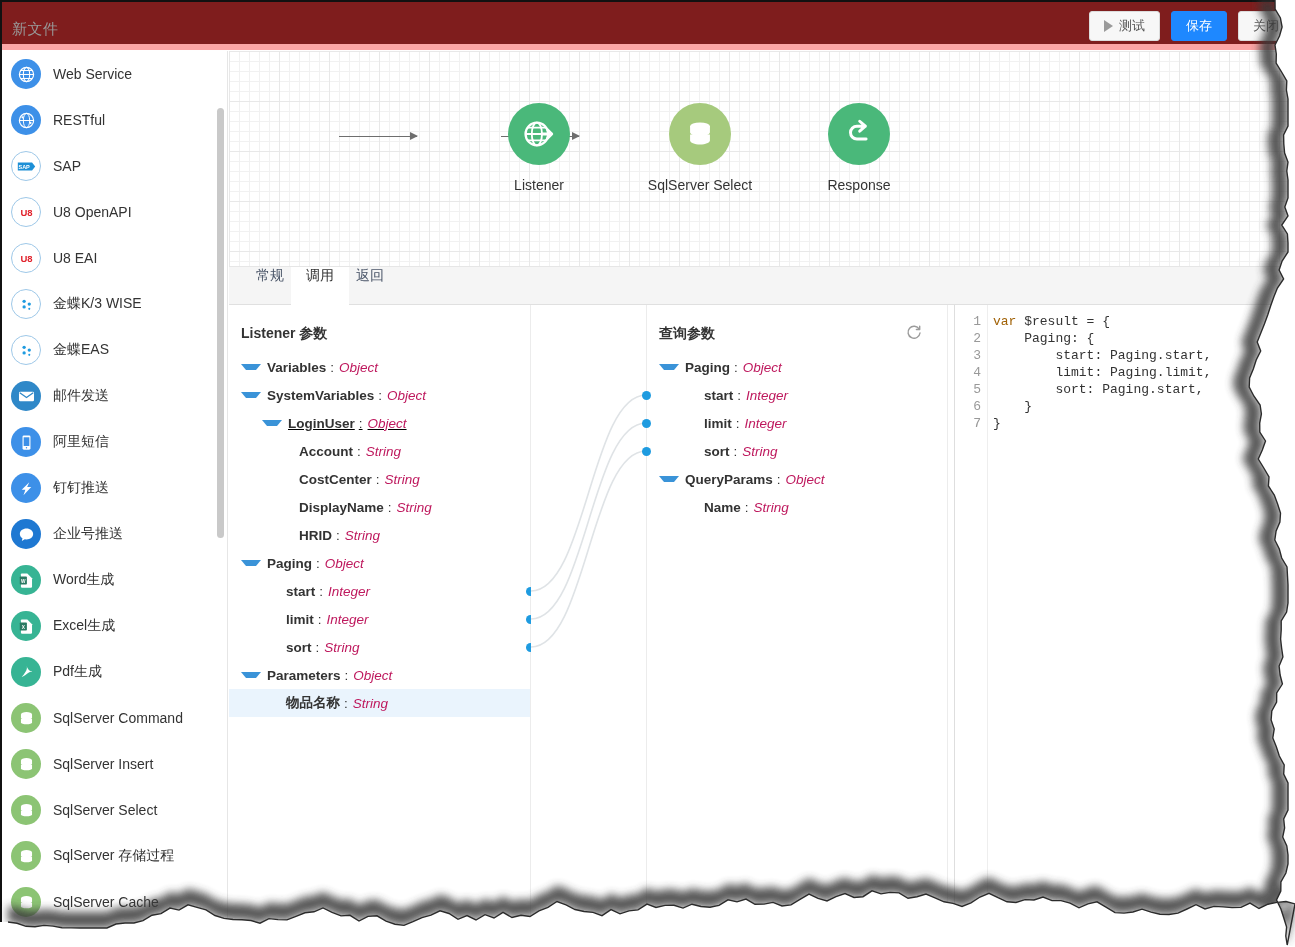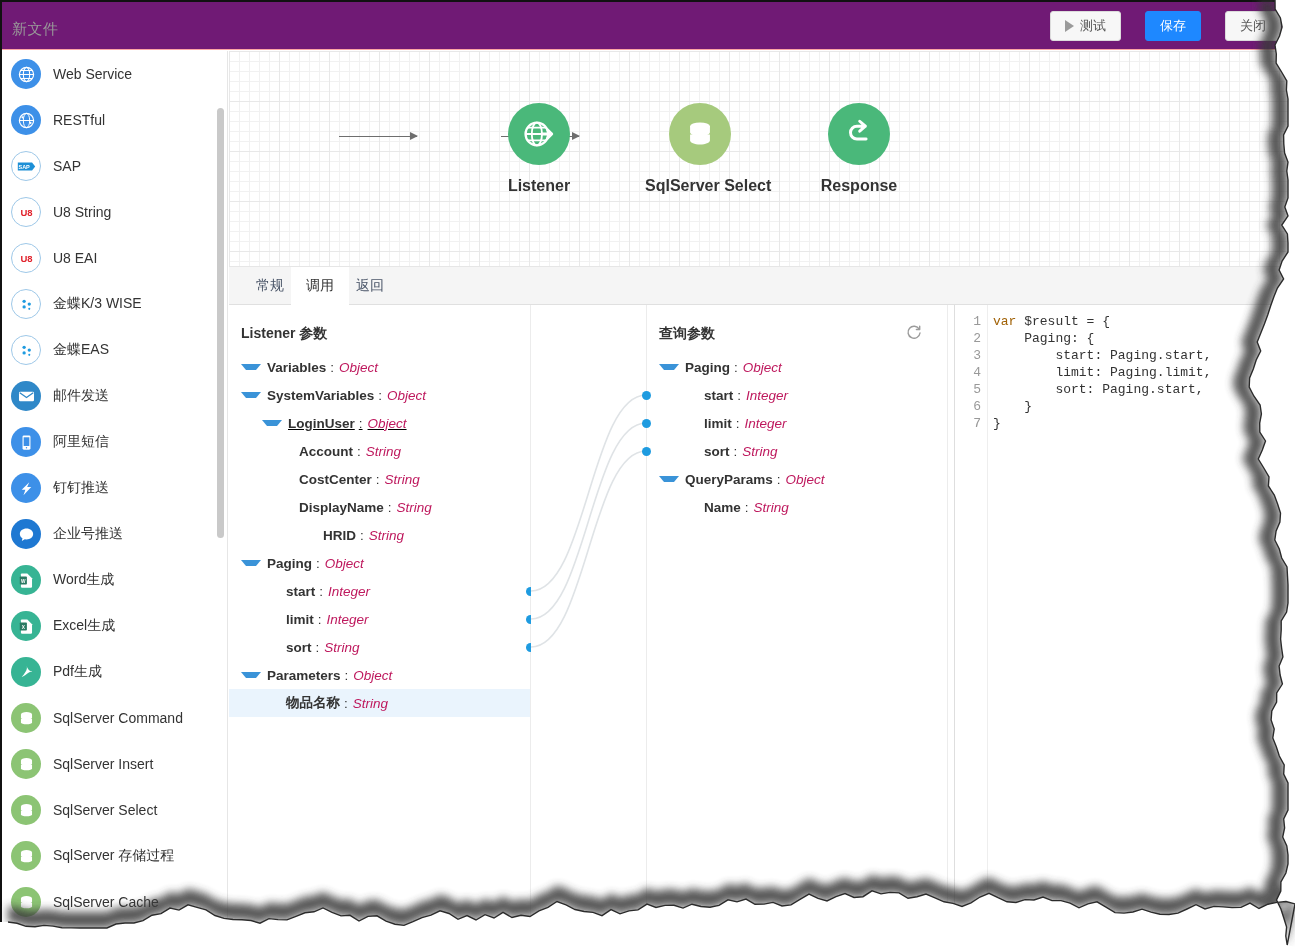--- a/index.html
+++ b/index.html
@@ -5,24 +5,24 @@
   html,body{margin:0;padding:0;background:#fff;}
   body{width:1295px;height:947px;font-family:"Liberation Sans","DejaVu Sans",sans-serif;overflow:hidden;}
 
   #app{position:relative;width:1295px;height:947px;background:#fff;}
 
   
   .frame-left{position:absolute;left:0;top:0;width:2px;height:947px;background:#111;z-index:60;}
   .frame-top{position:absolute;left:0;top:0;width:1295px;height:2px;background:#111;z-index:60;}
 
   
-  .header{position:absolute;left:2px;top:2px;width:1293px;height:48px;background:#701a75;
-          border-bottom:1px solid #fca5a5;box-sizing:border-box;}
+  .header{position:absolute;left:2px;top:2px;width:1293px;height:48px;background:#7f1d1d;
+          border-bottom:6px solid #fca5a5;box-sizing:border-box;}
   .doc-title{position:absolute;left:10px;top:18px;font-size:15px;color:#999;letter-spacing:.5px;}
-  .hdr-btns{position:absolute;right:14px;top:9px;display:flex;gap:24px;align-items:center;}
+  .hdr-btns{position:absolute;right:1px;top:9px;display:flex;gap:11px;align-items:center;}
   .btn{height:30px;padding:0 14px;border:1px solid #dcdcdc;background:#f7f7f7;border-radius:3px;
        font-size:13px;color:#555;display:flex;align-items:center;gap:6px;cursor:pointer;
        font-family:"Liberation Sans",sans-serif;box-sizing:border-box;}
   .btn.primary{background:#1e88ff;border-color:#1e88ff;color:#fff;}
   .play-tri{width:0;height:0;border-left:9px solid #9a9a9a;border-top:6px solid transparent;border-bottom:6px solid transparent;}
 
   
   .sidebar{position:absolute;left:2px;top:51px;width:226px;height:896px;background:#fff;
            border-right:1px solid #e6e6e6;box-sizing:border-box;overflow:hidden;}
   .side-item{height:46px;display:flex;align-items:center;padding-left:9px;gap:12px;cursor:pointer;}
@@ -38,29 +38,29 @@
     background-image:
       linear-gradient(to right,#e8e8e8 1px,transparent 1px),
       linear-gradient(to bottom,#e8e8e8 1px,transparent 1px),
       linear-gradient(to right,#f1f1f1 1px,transparent 1px),
       linear-gradient(to bottom,#f1f1f1 1px,transparent 1px);
     background-size:50px 50px,50px 50px,10px 10px,10px 10px;
     border-bottom:1px solid #e6e6e6;box-sizing:border-box;}
   .node{position:absolute;width:110px;text-align:center;cursor:pointer;}
   .node .circ{width:62px;height:62px;border-radius:50%;margin:0 auto;display:flex;
               align-items:center;justify-content:center;}
-  .node .nlabel{margin-top:12px;font-size:16px;color:#333;white-space:nowrap;font-weight:bold;}
+  .node .nlabel{margin-top:12px;font-size:14px;color:#333;white-space:nowrap;}
   .arrow{position:absolute;height:1px;background:#6e6e6e;}
   .arrow:after{content:"";position:absolute;right:-1px;top:-4px;width:0;height:0;
     border-left:8px solid #6e6e6e;border-top:4px solid transparent;border-bottom:4px solid transparent;}
 
   
   .tabbar{position:absolute;left:229px;top:267px;width:1066px;height:38px;background:#f5f5f5;
           border-bottom:1px solid #e0e0e0;box-sizing:border-box;}
-  .tab{position:absolute;top:0;height:38px;padding:0 15px;display:flex;align-items:center;
+  .tab{position:absolute;top:0;height:38px;padding:0 15px;display:flex;align-items:flex-start;
        font-size:14px;color:#4a5568;cursor:pointer;box-sizing:border-box;}
   .tab.active{background:#fff;color:#333;}
 
   
   .panelwrap{position:absolute;left:229px;top:305px;width:1066px;height:642px;background:#fff;}
   .panel{position:absolute;top:0;height:642px;background:#fff;box-sizing:border-box;}
   .p-left{left:0;width:302px;border-right:1px solid #ececec;}
   .p-mid{left:302px;width:115px;}
   .p-right{left:417px;width:302px;border-left:1px solid #ececec;border-right:1px solid #ececec;}
   .p-code{left:725px;width:341px;border-left:1px solid #dedede;}
@@ -148,21 +148,21 @@
             </svg>
           </span>
           <span class="side-label">SAP</span>
         </div>
         <div class="side-item">
           <span class="ico" style="background:#fff;border:1.5px solid #9ec8e8;box-sizing:border-box;">
             <svg width="19" height="19" viewBox="0 0 24 24">
               <text x="12" y="17" font-size="12" fill="#e1212b" font-family="sans-serif" font-weight="bold" text-anchor="middle">U8</text>
             </svg>
           </span>
-          <span class="side-label">U8 String</span>
+          <span class="side-label">U8 OpenAPI</span>
         </div>
         <div class="side-item">
           <span class="ico" style="background:#fff;border:1.5px solid #9ec8e8;box-sizing:border-box;">
             <svg width="19" height="19" viewBox="0 0 24 24">
               <text x="12" y="17" font-size="12" fill="#e1212b" font-family="sans-serif" font-weight="bold" text-anchor="middle">U8</text>
             </svg>
           </span>
           <span class="side-label">U8 EAI</span>
         </div>
         <div class="side-item">
@@ -399,21 +399,21 @@
           </div>
           <div class="trow">
             <span class="d2" style="display:flex;align-items:center;">
               <span style="width:10px;flex:0 0 10px;"></span>
               <span class="tname">DisplayName</span>
               <span class="tcolon">:</span>
               <span class="ttype">String</span>
             </span>
           </div>
           <div class="trow">
-            <span class="d2" style="display:flex;margin-left:24px;">
+            <span class="d2" style="display:flex;">
               <span style="width:10px;flex:0 0 10px;"></span>
               <span class="tname">HRID</span>
               <span class="tcolon">:</span>
               <span class="ttype">String</span>
             </span>
           </div>
           <div class="trow">
             <span class="d0" style="display:flex;align-items:center;">
               <span class="caret"></span>
               <span class="tname">Paging</span>

